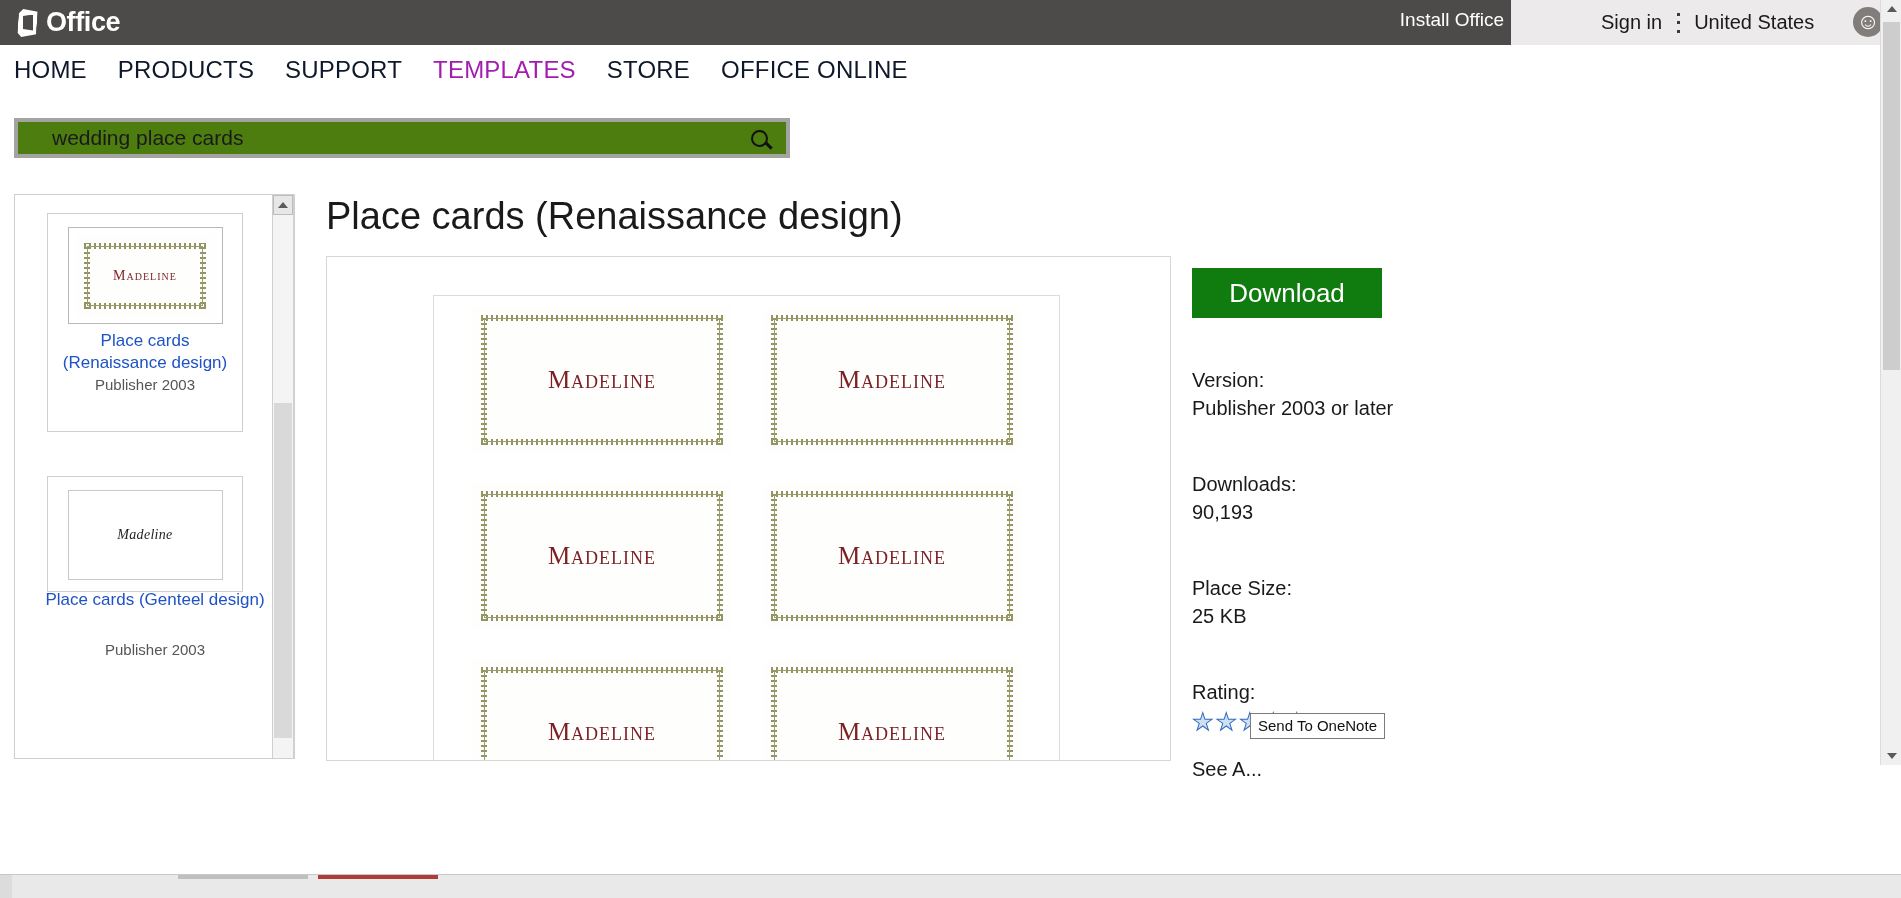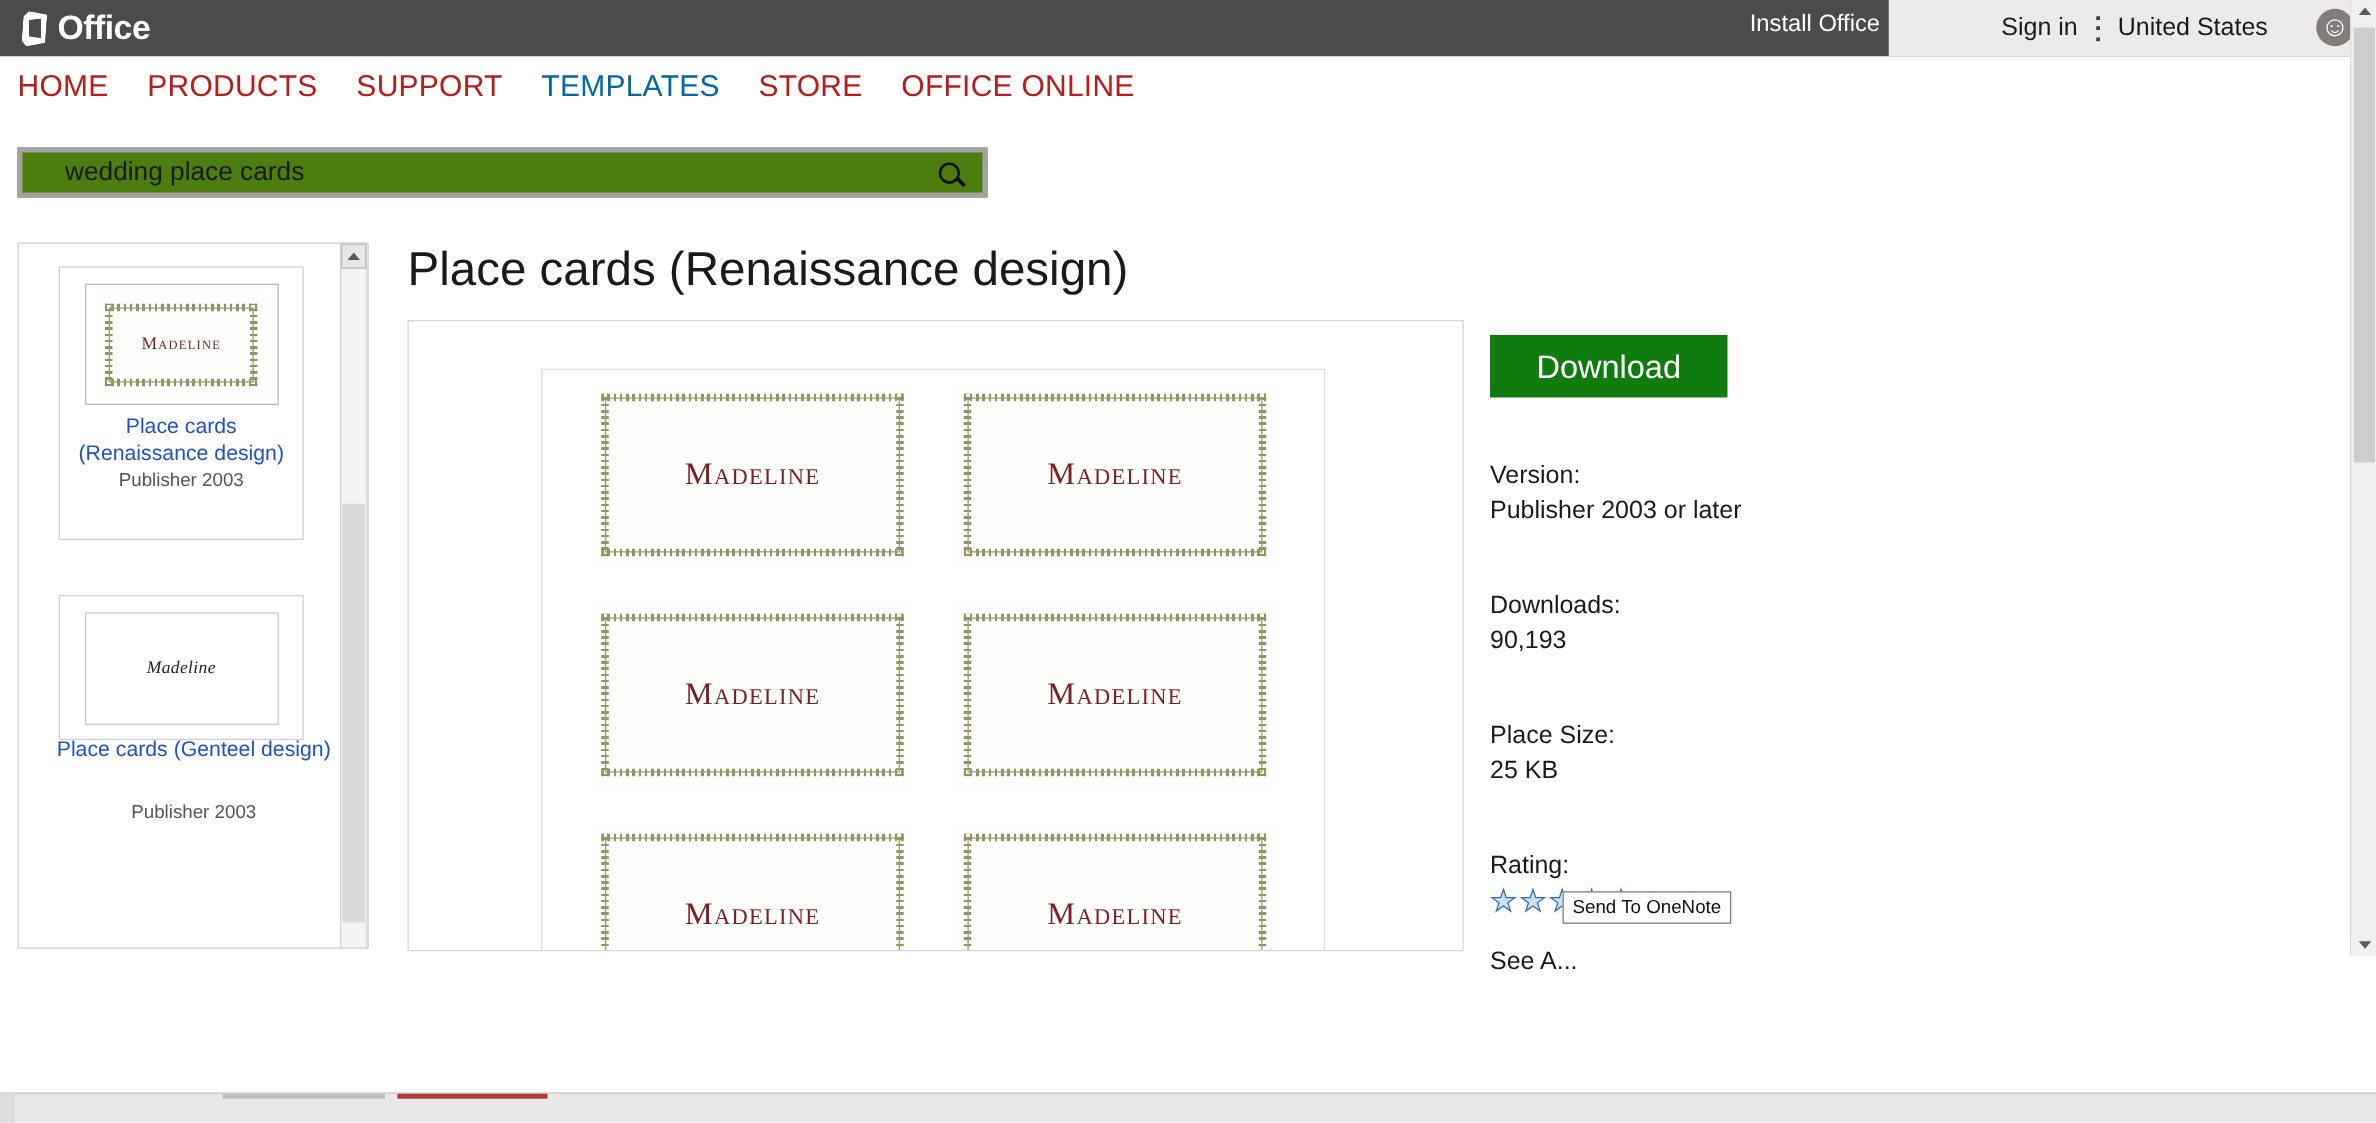--- a/index.html
+++ b/index.html
@@ -70,23 +70,23 @@
     position:absolute; left:2px; top:22px; width:17px; height: 348px;
     background:#cdcdcd;
   }
 
   
   .main-nav {
     position:absolute; left:0; top: 45px; width: 1880px; height: 50px;
     display:flex; align-items:center; padding-left: 14px; gap: 31px;
   }
   .nav-item {
-    font-size: 24px; color:#b91c1c; letter-spacing: 0.2px; white-space: nowrap; cursor: pointer;
-  }
-  .nav-item.active { color:#0369a1; }
+    font-size: 24px; color:#0f172a; letter-spacing: 0.2px; white-space: nowrap; cursor: pointer;
+  }
+  .nav-item.active { color:#a21caf; }
 
   
   .search-wrap {
     position:absolute; left: 14px; top: 118px; width: 776px; height: 40px;
     border: 4px solid #a3a3a3; background:#4d7c0f; display:flex; align-items:center;padding-left:24px;
   }
   .search-input {
     flex:1; border:none; outline:none; height: 100%;
     font-size: 21px; color:#1a1a1a; padding-left: 10px;
     font-family: "Liberation Sans", sans-serif; background: transparent;

